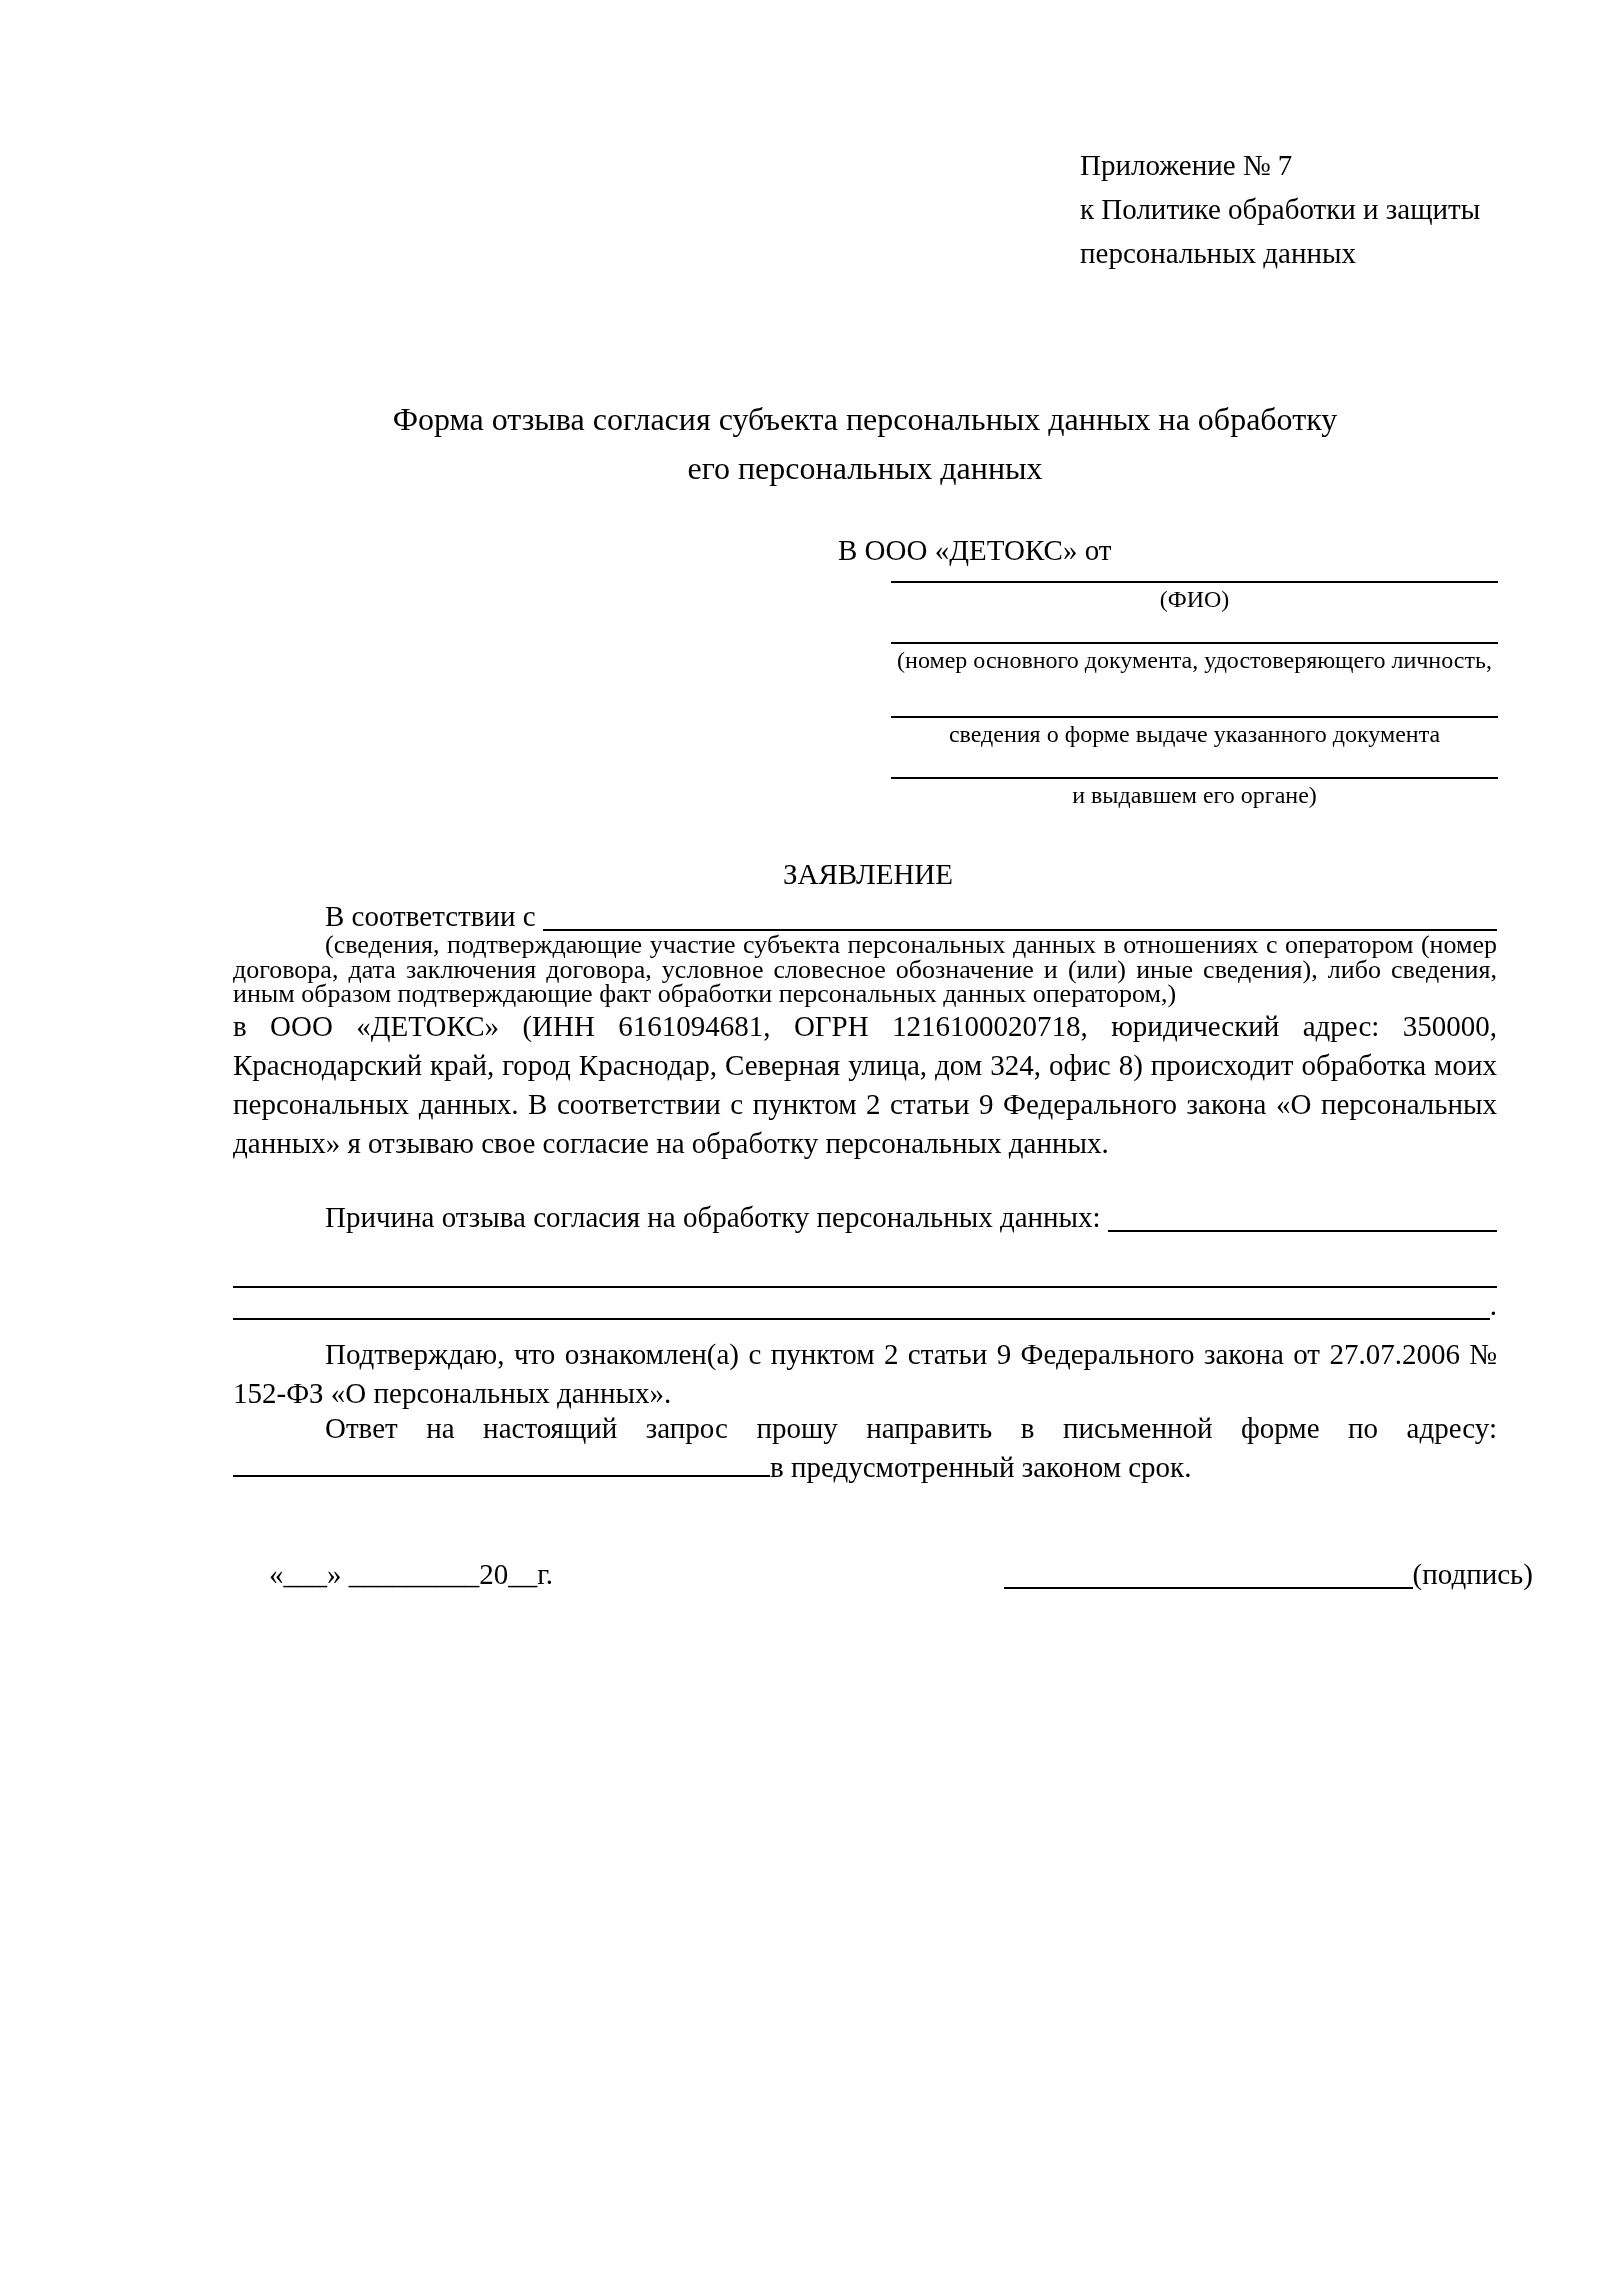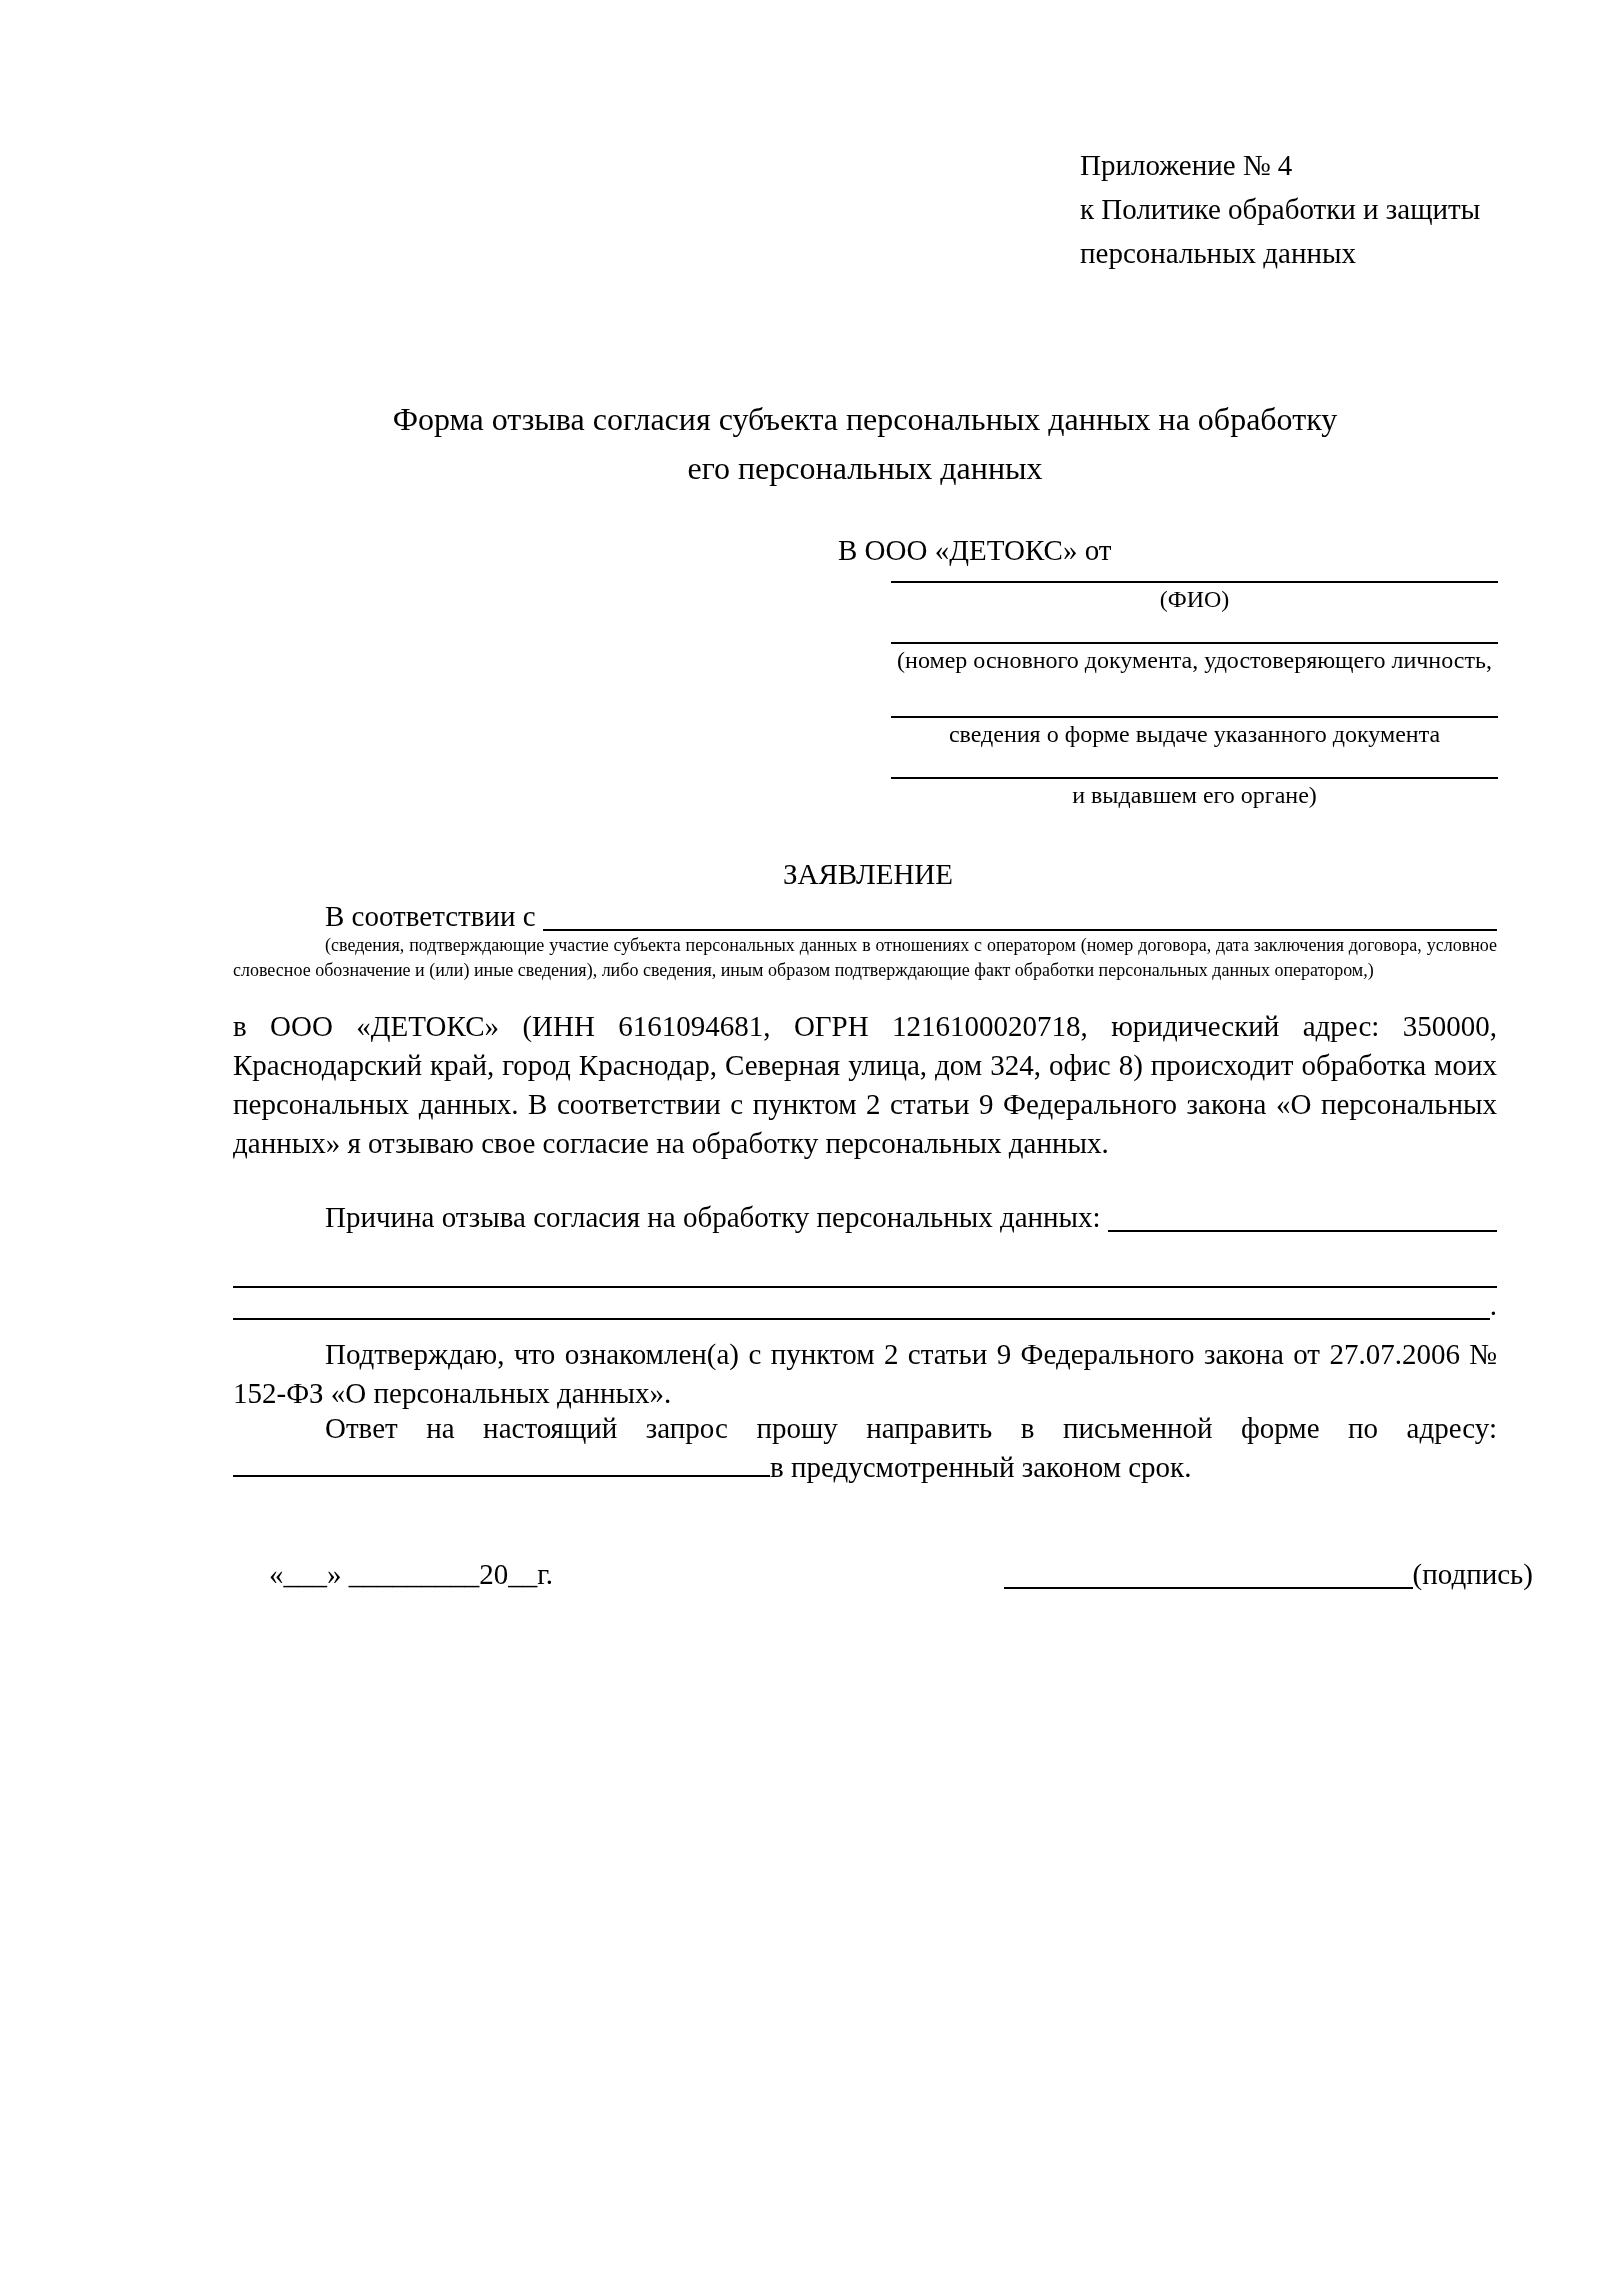--- a/index.html
+++ b/index.html
@@ -32,21 +32,21 @@
   .field-cap { left: 891px; width: 607px; text-align: center;
                font-size: 24px; line-height: 27.4px; }
 
   .statement-heading { left: 236px; top: 855px; width: 1264px; text-align: center; }
 
   .row { left: 233px; width: 1264px; display: flex; align-items: flex-start; height: 39px; }
   .row .txt { white-space: nowrap; }
   .indent { margin-left: 92px; text-align: right; }
   .fill-line { flex: 1 1 auto; height: 32px; border-bottom: 2.9px solid #000; }
 
-  .footnote { left: 233px; top: 933px; width: 1264px; font-size: 18px;
+  .footnote { left: 233px; top: 933px; width: 1264px; font-size: 26px;
               line-height: 24.5px; text-align: justify; text-indent: 92px; }
 
   .para { left: 233px; width: 1264px; text-align: justify; }
   .para.ind { text-indent: 92px; }
   .body-para { top: 1007px; }
   .confirm-para { top: 1335px; }
   .reply-para { top: 1409px; }
 
   .full-rule-1 { left: 233px; top: 1286px; width: 1264px; }
 
@@ -57,21 +57,21 @@
                 align-items: flex-start; height: 39px; margin-left: 36px; }
   .spacer { flex: 1 1 auto; }
   .sig-line { flex: 0 0 409px; height: 32px; border-bottom: 2.9px solid #000; }
 </style>
 </head>
 <body>
 
 <div class="page">
 
   <div class="abs hdr">
-    <div>Приложение № 4</div>
+    <div>Приложение № 7</div>
     <div>к Политике обработки и защиты</div>
     <div>персональных данных</div>
   </div>
 
   <div class="abs title">
     <div>Форма отзыва согласия субъекта персональных данных на обработку</div>
     <div>его персональных данных</div>
   </div>
 
   <div class="abs to-line">В ООО «ДЕТОКС» от</div>

